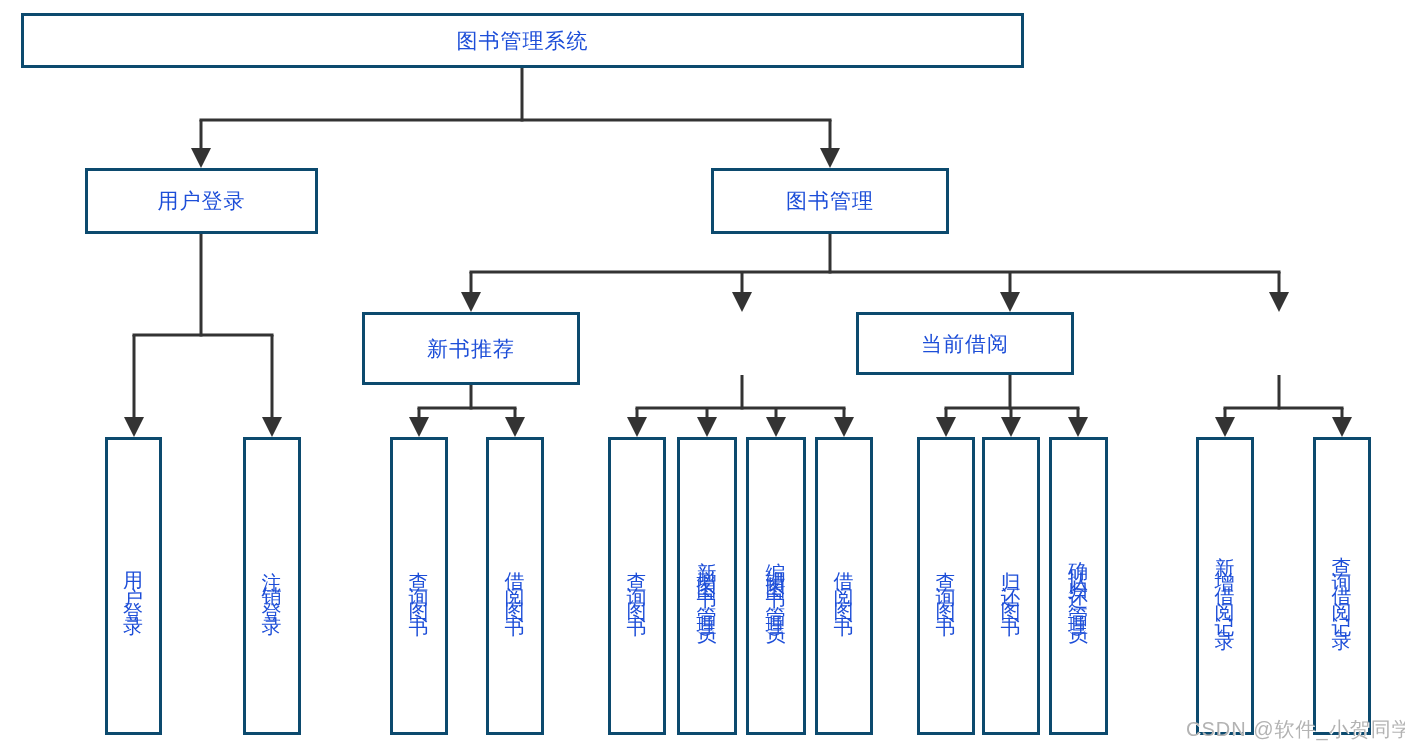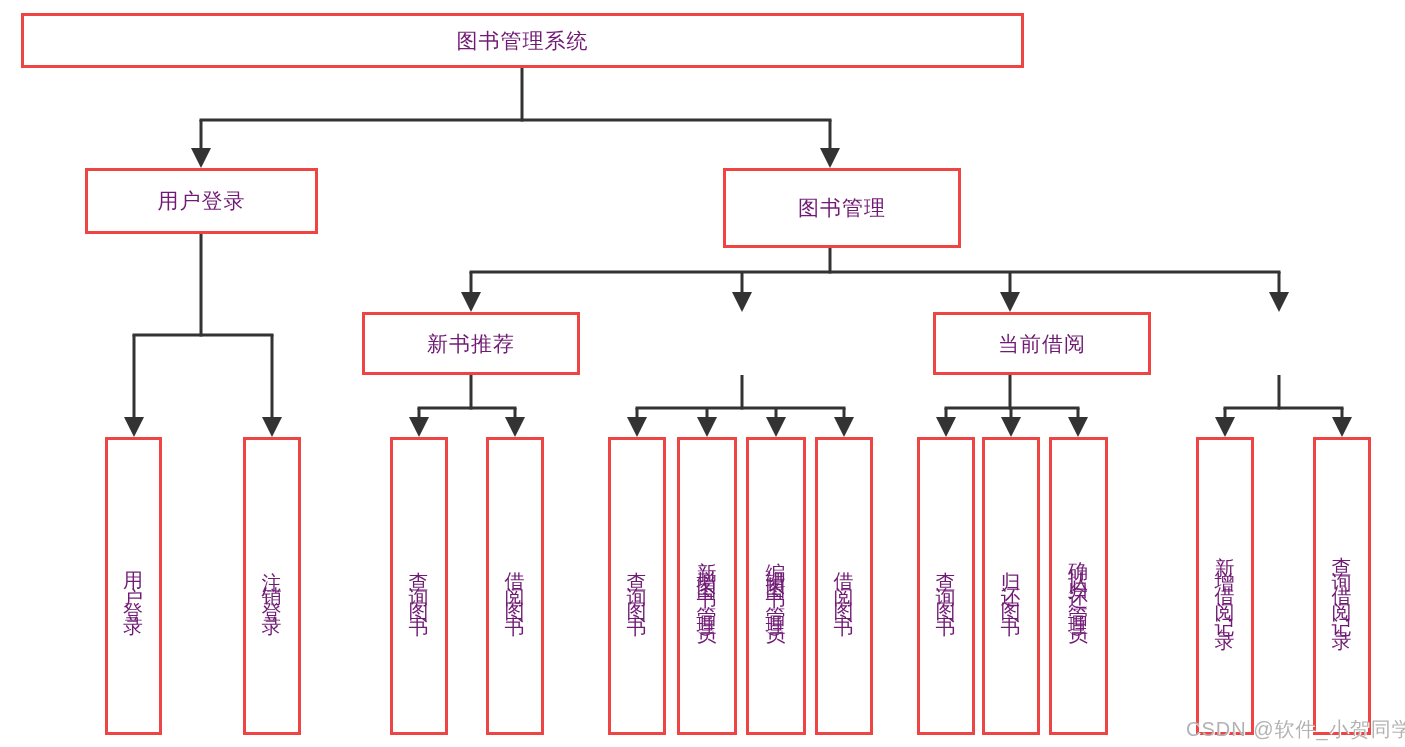--- a/index.html
+++ b/index.html
@@ -3,21 +3,21 @@
 <meta charset="utf-8">
 <style>
   html,body{margin:0;padding:0;background:#fff;}
   #stage{
     position:relative;width:1405px;height:747px;background:#fff;
     font-family:"Liberation Sans","DejaVu Sans",sans-serif;overflow:hidden;
   }
   #wires{position:absolute;left:0;top:0;z-index:0;}
   .box{
     position:absolute;box-sizing:border-box;background:#fff;
-    border:3px solid #ef4444;color:#701a75;display:flex;
+    border:3px solid #0c4a6e;color:#1d4ed8;display:flex;
     align-items:center;justify-content:center;z-index:1;
   }
   .hbox{font-size:21px;font-weight:500;letter-spacing:1px;white-space:nowrap;}
   .vbox span{
     writing-mode:vertical-rl;text-orientation:mixed;
     font-size:20px;font-weight:500;letter-spacing:15px;line-height:1;
   }
   .vbox.long span{letter-spacing:9px;}
   #watermark{
     position:absolute;left:1186px;top:716px;z-index:2;
@@ -81,24 +81,24 @@
       <line x1="1223.5" y1="408" x2="1343.5" y2="408" stroke="#333333" stroke-width="3"></line>
       <line x1="1225" y1="408" x2="1225" y2="419" stroke="#333333" stroke-width="3"></line>
       <polygon points="1215,417 1235,417 1225,437" fill="#333333"></polygon>
       <line x1="1342" y1="408" x2="1342" y2="419" stroke="#333333" stroke-width="3"></line>
       <polygon points="1332,417 1352,417 1342,437" fill="#333333"></polygon>
     </svg>
 
   <div class="box hbox" style="left:21px;top:13px;width:1003px;height:55px;">图书管理系统</div>
 
   <div class="box hbox" style="left:85px;top:168px;width:233px;height:66px;">用户登录</div>
-  <div class="box hbox" style="left:711px;top:168px;width:238px;height:80px;margin-left:12px;">图书管理</div>
+  <div class="box hbox" style="left:711px;top:168px;width:238px;height:66px;">图书管理</div>
 
-  <div class="box hbox" style="left:362px;top:312px;width:218px;height:63px;">新书推荐</div>
-  <div class="box hbox" style="left:933px;top:312px;width:218px;height:63px;">当前借阅</div>
+  <div class="box hbox" style="left:362px;top:312px;width:218px;height:73px;">新书推荐</div>
+  <div class="box hbox" style="left:856px;top:312px;width:218px;height:63px;">当前借阅</div>
 
   <div class="box vbox" style="left:105px;top:437px;width:57px;height:298px;">
     <span>用户登录</span>
   </div>
   <div class="box vbox" style="left:243px;top:437px;width:58px;height:298px;">
     <span>注销登录</span>
   </div>
 
   <div class="box vbox" style="left:390px;top:437px;width:58px;height:298px;">
     <span>查询图书</span>

